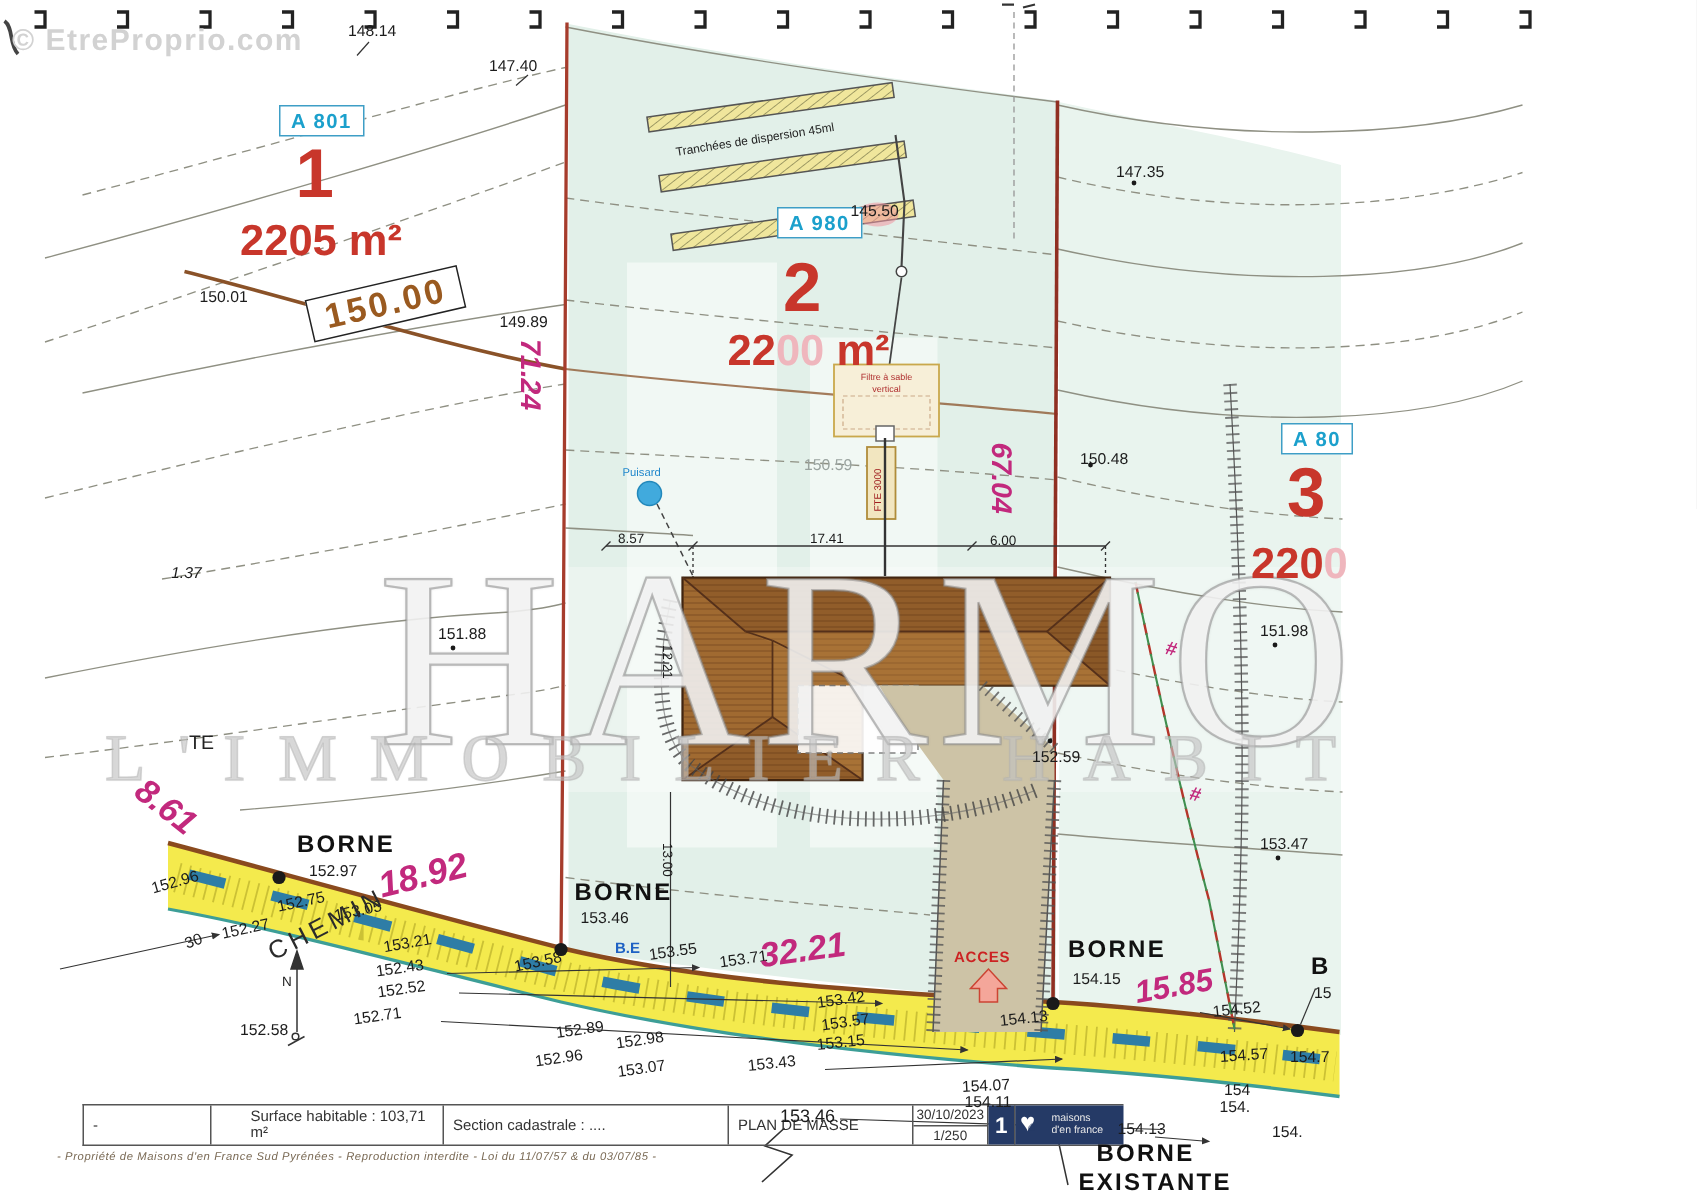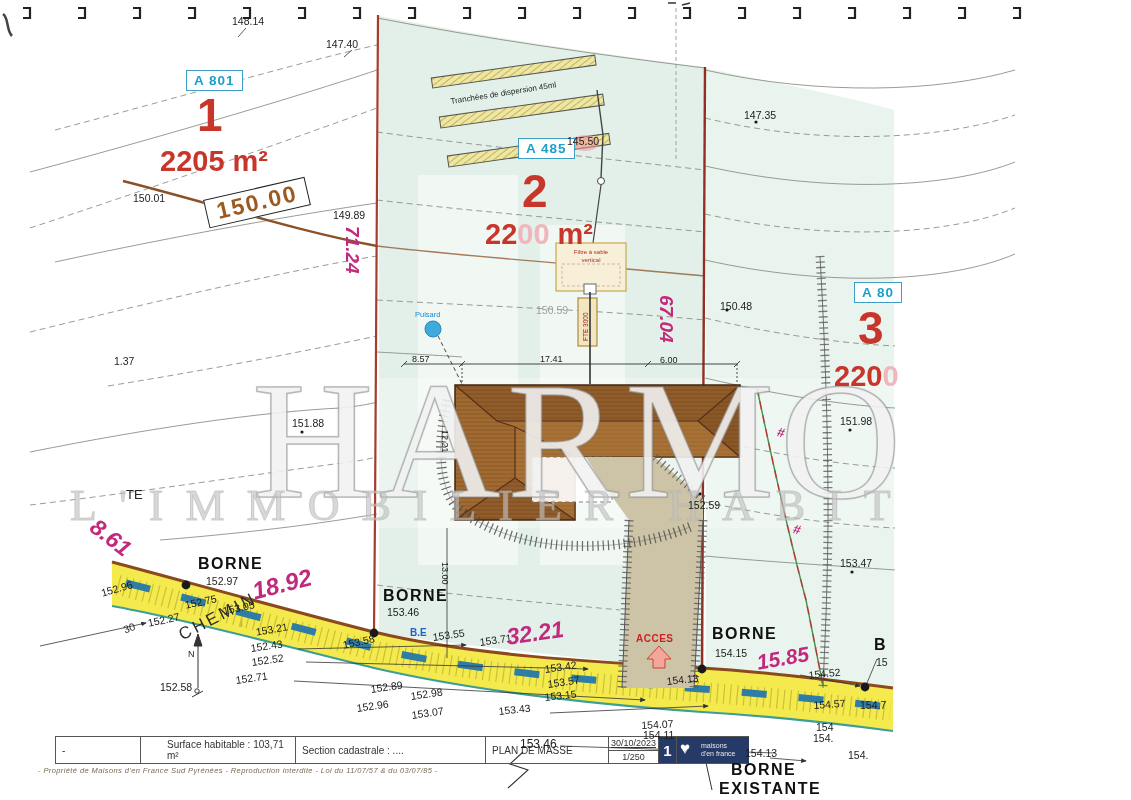--- a/index.html
+++ b/index.html
@@ -47,21 +47,21 @@
       transform:rotate(-90deg);transform-origin:left top;white-space:nowrap;}
   
   .footer{position:absolute;left:55px;top:736px;z-index:4;display:flex;height:26px;
       border-top:1.2px solid #555;border-bottom:1.2px solid #555;border-left:1.2px solid #555;
       font-size:10px;color:#333;}
   .fcell{border-right:1.2px solid #555;display:flex;align-items:center;padding:0 6px;
       box-sizing:border-box;height:100%;}
   .fcell.center{}
   .fdate{display:flex;flex-direction:column;width:50px;border-right:1.2px solid #555;box-sizing:border-box;}
   .fdate div{flex:1;display:flex;align-items:center;justify-content:center;font-size:9px;}
-  .fdate div:first-child{border-bottom:1px solid #555;text-decoration:underline;}
+  .fdate div:first-child{border-bottom:1px solid #555;}
   .fpage{width:18px;background:#253a66;color:#fff;display:flex;align-items:center;justify-content:center;
       font-weight:bold;font-size:15px;border-right:1.2px solid #555;box-sizing:border-box;}
   .flogo{width:72px;background:#253a66;display:flex;align-items:center;gap:3px;padding:0 3px;box-sizing:border-box;}
   .flogo .heart{position:relative;width:18px;height:16px;flex:0 0 auto;}
   .flogo .heart .h{position:absolute;left:0;top:-3px;color:#fff;font-size:17px;line-height:20px;}
   .flogo .heart .house{position:absolute;left:5px;top:5px;color:#253a66;font-size:9px;line-height:9px;}
   .flogo .ltxt{color:#e8e8e8;font-size:7px;line-height:1.15;white-space:nowrap;}
   .legal{position:absolute;left:38px;top:766px;z-index:4;font-size:7.5px;font-style:italic;
       color:#7a6a55;letter-spacing:.4px;}
 </style>
@@ -244,28 +244,29 @@
       <circle cx="727" cy="310" r="1.6"></circle>
     </g>
 
     <ellipse cx="585" cy="143" rx="14" ry="8" fill="rgba(240,150,160,0.55)"></ellipse>
 
     <path d="M3,14 C9,18 6,30 12,36" stroke="#444" stroke-width="2.5" fill="none"></path>
     <path d="M668,3 L676,3 M682,5 L690,3" stroke="#333" stroke-width="1.5"></path>
     <path id="ruler-ticks" stroke="#222" stroke-width="2.2" fill="none" d="M23,8 h7 v10 h-7 M78,8 h7 v10 h-7 M133,8 h7 v10 h-7 M188,8 h7 v10 h-7 M243,8 h7 v10 h-7 M298,8 h7 v10 h-7 M353,8 h7 v10 h-7 M408,8 h7 v10 h-7 M463,8 h7 v10 h-7 M518,8 h7 v10 h-7 M573,8 h7 v10 h-7 M628,8 h7 v10 h-7 M683,8 h7 v10 h-7 M738,8 h7 v10 h-7 M793,8 h7 v10 h-7 M848,8 h7 v10 h-7 M903,8 h7 v10 h-7 M958,8 h7 v10 h-7 M1013,8 h7 v10 h-7 "></path>
   </svg>
 
+  <div class="wm-src">© EtreProprio.com</div>
   <div class="wm-agency"><span>HARMON</span></div>
   <div class="wm-agency2"><span>L'IMMOBILIER HABITAT</span></div>
 
   <div class="parcel-box" style="left:186px;top:70px;">A 801</div>
   <div class="lotnum" style="left:197px;top:92px;">1</div>
   <div class="lotarea" style="left:160px;top:147px;">2205 m²</div>
 
-  <div class="parcel-box" style="left:518px;top:138px;">A 485</div>
+  <div class="parcel-box" style="left:518px;top:138px;">A 980</div>
   <div class="lotnum" style="left:522px;top:168px;">2</div>
   <div class="lotarea" style="left:485px;top:220px;"><span>22</span><span class="fade">00</span><span> m²</span></div>
 
   <div class="parcel-box" style="left:854px;top:282px;">A 80</div>
   <div class="lotnum" style="left:858px;top:305px;">3</div>
   <div class="lotarea clipbox" style="left:834px;top:362px;width:64px;"><span>220</span><span class="fade">0</span><span></span></div>
 
   <div class="contour-box">150.00</div>
 
   <div class="filtre-text">
@@ -276,21 +277,21 @@
 
   <div id="labels">
       <span class="lb e" style="left: 232px; top: 16px;">148.14</span>
       <span class="lb e" style="left: 326px; top: 39px;">147.40</span>
       <span class="lb e" style="left: 744px; top: 110px;">147.35</span>
       <span class="lb e" style="left: 567px; top: 136px;">145.50</span>
       <span class="lb e" style="left: 133px; top: 193px;">150.01</span>
       <span class="lb e" style="left: 333px; top: 210px;">149.89</span>
       <span class="lb e" style="left: 720px; top: 301px;">150.48</span>
       <span class="lb g" style="left: 536px; top: 305px;">150.59</span>
-      <span class="lb e" style="left: 114px; top: 356px;">1.37</span>
+      <span class="lb e" style="left: 114px; top: 377px; font-style: italic;">1.37</span>
       <span class="lb e" style="left: 292px; top: 418px;">151.88</span>
       <span class="lb e" style="left: 840px; top: 416px;">151.98</span>
       <span class="lb e" style="left: 688px; top: 484px; margin-top: 16px;">152.59</span>
       <span class="lb e" style="left: 840px; top: 558px;">153.47</span>
       <span class="lb t2" style="left: 126px; top: 488px;">TE</span>
       <span class="lb b" style="left: 198px; top: 556px;">BORNE</span>
       <span class="lb e" style="left: 206px; top: 576px;">152.97</span>
       <span class="lb b" style="left: 383px; top: 588px;">BORNE</span>
       <span class="lb e" style="left: 387px; top: 607px;">153.46</span>
       <span class="lb b" style="left: 712px; top: 626px;">BORNE</span>

